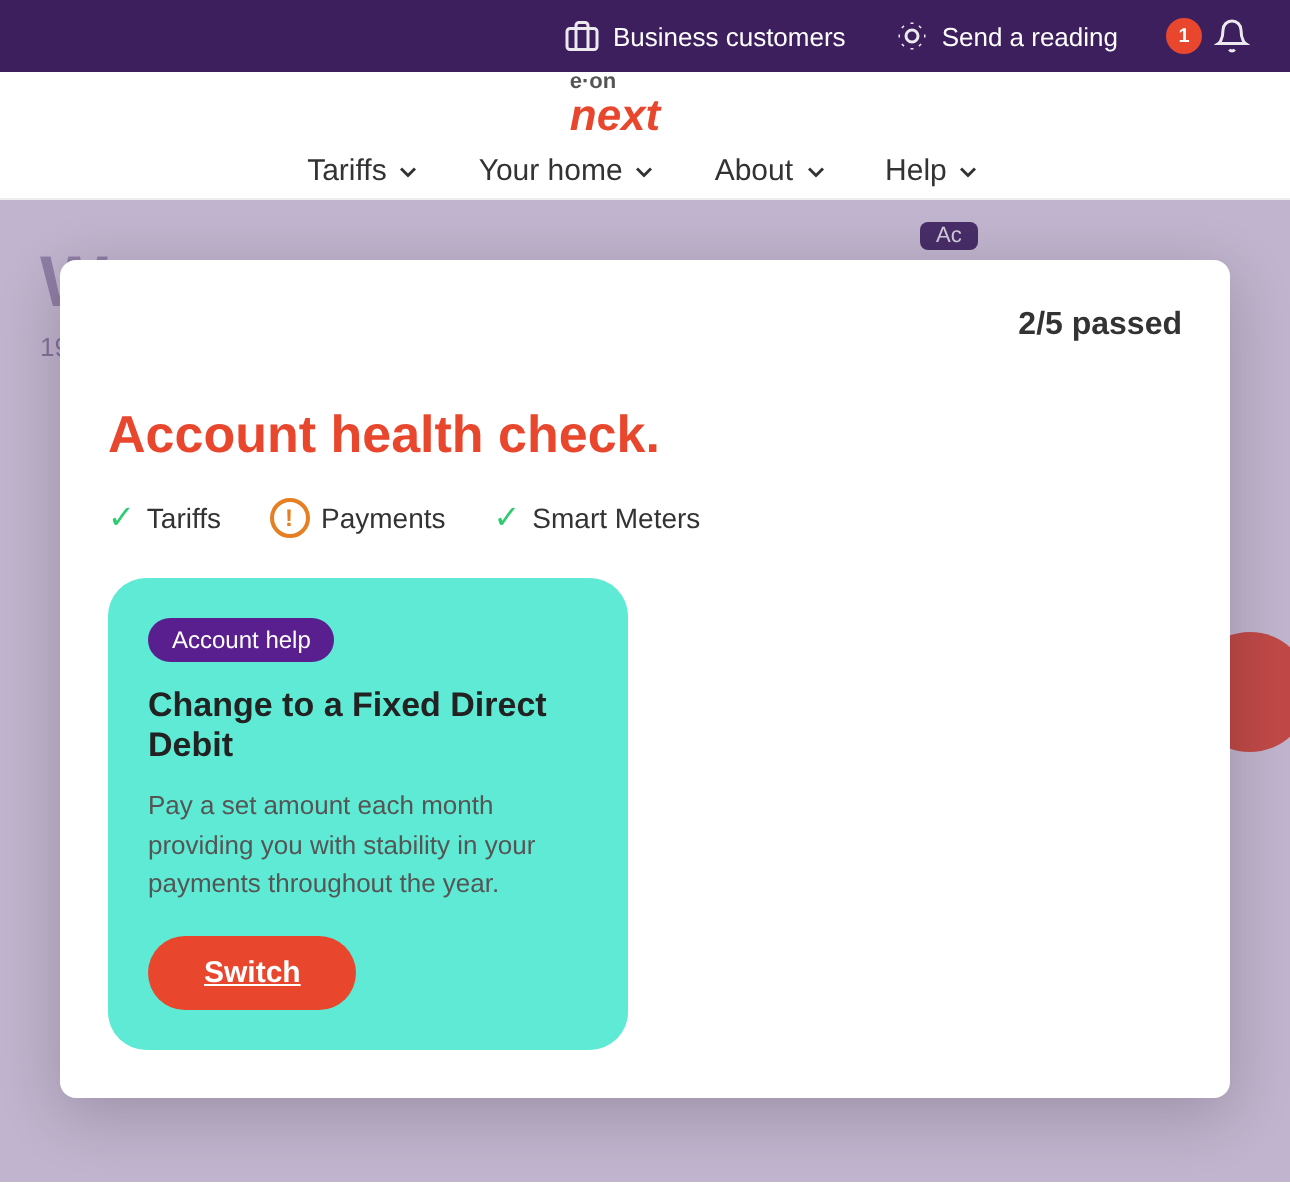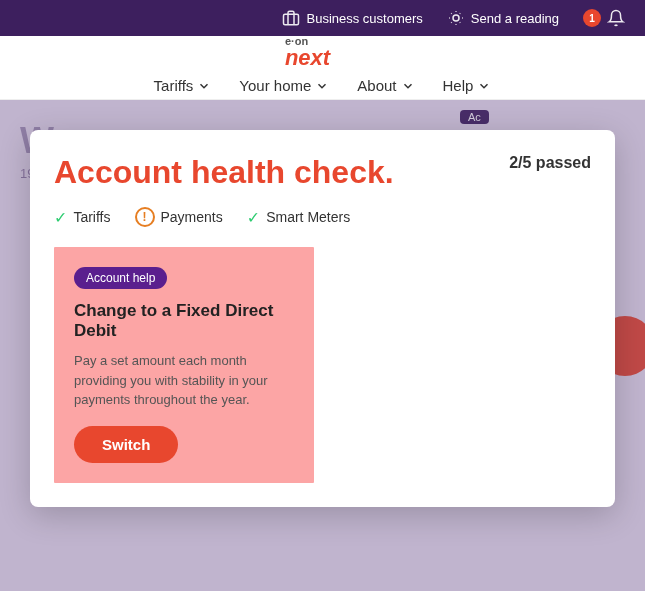--- a/index.html
+++ b/index.html
@@ -194,23 +194,24 @@
     }
 
     
     .modal-header {
       display: flex;
       justify-content: space-between;
       align-items: flex-start;
       margin-bottom: 16px;
     }
     .modal-title {
-      font-size: 32px;
+      font-size: 26px;
       font-weight: bold;
       color: #e8472e;
+      margin-top: 48px;
     }
     .modal-score {
       font-size: 16px;
       font-weight: bold;
       color: #333;
     }
 
     
     .check-items {
       display: flex;
@@ -237,22 +238,22 @@
       height: 20px;
       display: flex;
       align-items: center;
       justify-content: center;
       font-size: 12px;
       font-weight: bold;
     }
 
     
     .card {
-      background: #fca5a5;
-      border-radius: 1px;
+      background: #5eead4;
+      border-radius: 19px;
       padding: 20px;
       max-width: 260px;
     }
     .card-tag {
       background: #5a1f8e;
       color: white;
       padding: 4px 12px;
       border-radius: 20px;
       font-size: 12px;
       display: inline-block;
@@ -272,20 +273,21 @@
     }
     .switch-btn {
       background: #e8472e;
       color: white;
       border: none;
       padding: 10px 28px;
       border-radius: 24px;
       font-size: 15px;
       font-weight: bold;
       cursor: pointer;
+      text-decoration: underline;
     }
   </style>
 </head>
 <body>
 
 <div class="top-bar">
   <div class="top-bar-item">
     <svg class="top-bar-icon" viewBox="0 0 24 24" fill="none" stroke="white" stroke-width="2">
       <rect x="2" y="7" width="20" height="14" rx="2" ry="2"></rect>
       <path d="M16 21V5a2 2 0 0 0-2-2h-4a2 2 0 0 0-2 2v16"></path>

